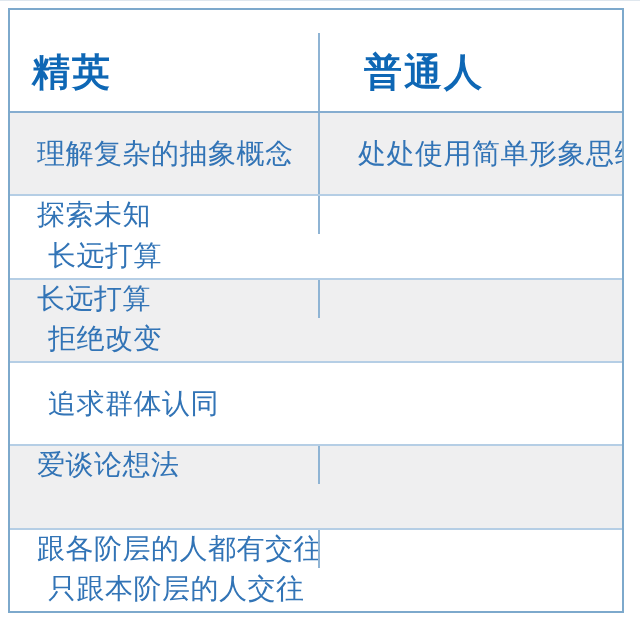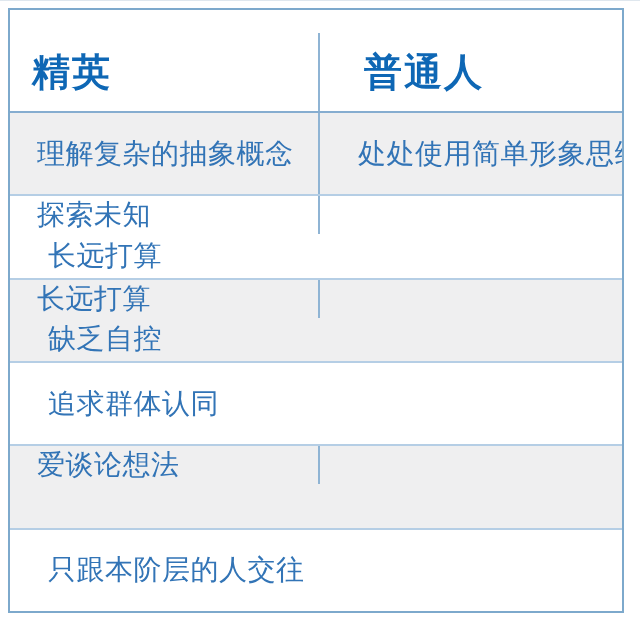--- a/index.html
+++ b/index.html
@@ -94,30 +94,31 @@
 
   <div class="row plain">
     <div class="cell left">探索未知</div>
     <div class="cell right">长远打算</div>
   </div>
 
 
 
   <div class="row shade">
     <div class="cell left">长远打算</div>
-    <div class="cell right">缺乏自控</div>
+    <div class="cell right">拒绝改变</div>
   </div>
 
   <div class="row plain">
     <div class="cell right">追求群体认同</div>
   </div>
 
   <div class="row shade">
     <div class="cell left">爱谈论想法</div>
   </div>
 
   <div class="row plain">
+    <div class="cell left">跟各阶层的人都有交往</div>
     <div class="cell right">只跟本阶层的人交往</div>
   </div>
 
 </div>
   </div>
 </div>
 
 </body></html>

